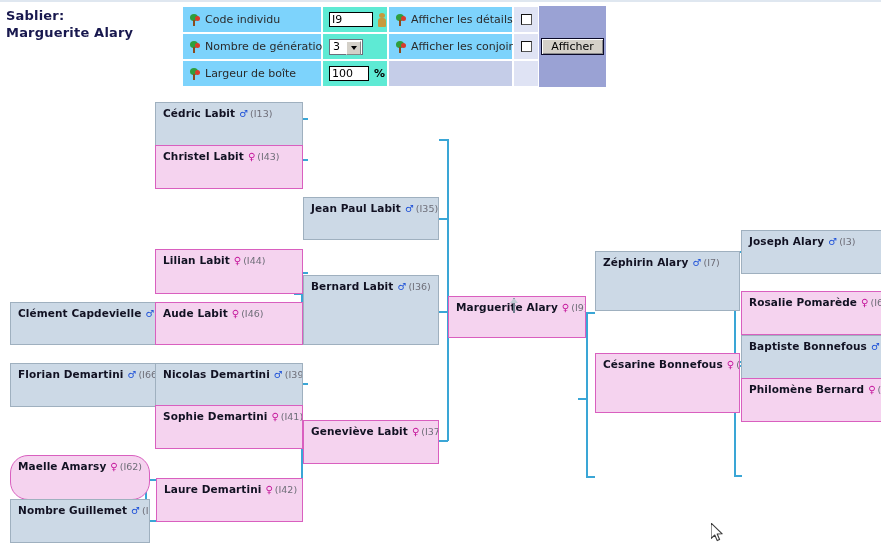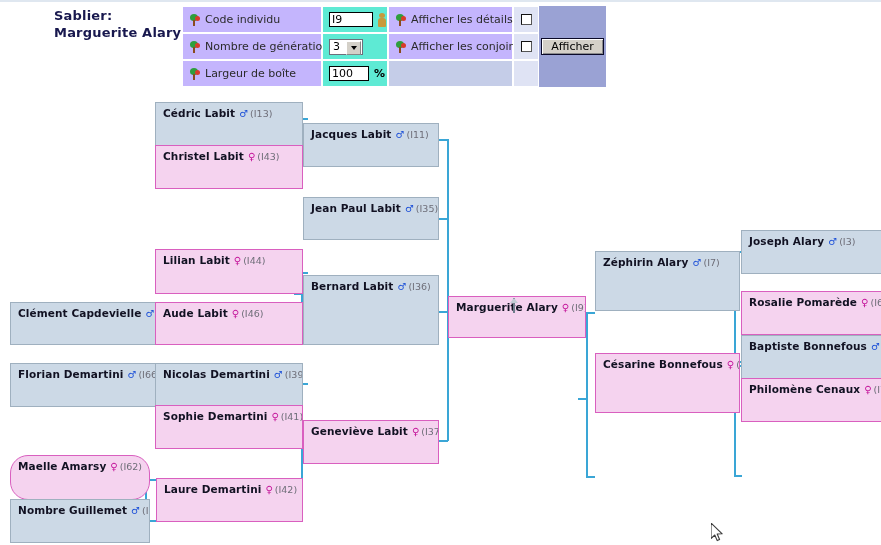--- a/index.html
+++ b/index.html
@@ -13,30 +13,29 @@
 
   
   .top-rule{position:absolute;left:0;top:0;width:881px;height:2px;background:#dfe7f0;}
 
   
   .title{
     position:absolute;left:6px;top:7px;width:160px;
     font-family:"DejaVu Sans","Liberation Sans",sans-serif;
     font-size:13px;font-weight:bold;color:#18184e;line-height:17px;
     letter-spacing:.2px;
-    margin-left:48px;
   }
   .title div{white-space:nowrap;}
 
   
   .toolbar{position:absolute;left:182px;top:6px;width:424px;height:84px;background:#ffffff;}
   .tb-cell{position:absolute;box-sizing:border-box;}
 
   .lbl{
-    background:#c4b5fd;border:1px solid #ffffff;
+    background:#7dd3fc;border:1px solid #ffffff;
     display:flex;align-items:center;gap:5px;padding-left:6px;
     font-size:11px;color:#2b2b2b;white-space:nowrap;
   }
   .lbl.blank{background:#c5cde8;}
   .fld{
     background:#5eead4;border:1px solid #ffffff;
     display:flex;align-items:center;gap:5px;padding-left:6px;
   }
   .chkcell{
     background:#dfe3f4;border:1px solid #ffffff;
@@ -260,23 +259,20 @@
     <div class="ln lnh" style="left:734px;top:380px;width:8px;"></div>
 
     <div class="pbox m" style="left:155px;top:7px;width:148px;height:44px;">
       <span class="pname">Cédric Labit</span><span class="gsym m">♂</span><span class="pid">(I13)</span>
     </div>
 
     <div class="pbox f" style="left:155px;top:50px;width:148px;height:44px;">
       <span class="pname">Christel Labit</span><span class="gsym f">♀</span><span class="pid">(I43)</span>
     </div>
 
-    <div class="pbox m" style="left:303px;top:28px;width:136px;height:44px;">
-      <span class="pname">Jacques Labit</span><span class="gsym m">♂</span><span class="pid">(I11)</span>
-    </div>
 
     <div class="pbox m" style="left:303px;top:102px;width:136px;height:43px;">
       <span class="pname">Jean Paul Labit</span><span class="gsym m">♂</span><span class="pid">(I35)</span>
     </div>
 
     <div class="pbox f" style="left:155px;top:154px;width:148px;height:45px;">
       <span class="pname">Lilian Labit</span><span class="gsym f">♀</span><span class="pid">(I44)</span>
     </div>
 
     <div class="pbox m" style="left:10px;top:207px;width:146px;height:43px;">
@@ -337,21 +333,21 @@
 
     <div class="pbox f" style="left:741px;top:196px;width:145px;height:44px;">
       <span class="pname">Rosalie Pomarède</span><span class="gsym f">♀</span><span class="pid">(I6)</span>
     </div>
 
     <div class="pbox m" style="left:741px;top:240px;width:145px;height:44px;">
       <span class="pname">Baptiste Bonnefous</span><span class="gsym m">♂</span>
     </div>
 
     <div class="pbox f" style="left:741px;top:283px;width:145px;height:44px;">
-      <span class="pname">Philomène Cenaux</span><span class="gsym f">♀</span><span class="pid">(I73)</span>
+      <span class="pname">Philomène Bernard</span><span class="gsym f">♀</span><span class="pid">(I73)</span>
     </div>
 
   </div>
 
   <div class="caret" style="left:510px;top:298px;"></div>
 
   <div class="arrowcur" style="left:711px;top:523px;">
     <svg width="13" height="20" viewBox="0 0 13 20" xmlns="http://www.w3.org/2000/svg">
       <polygon points="0,0 0,15.5 3.8,12 6.2,17.6 8.6,16.5 6.2,11 11.2,10.8" fill="#ffffff" stroke="#3b3b3b" stroke-width="1.1" stroke-linejoin="round"></polygon>
     </svg>

